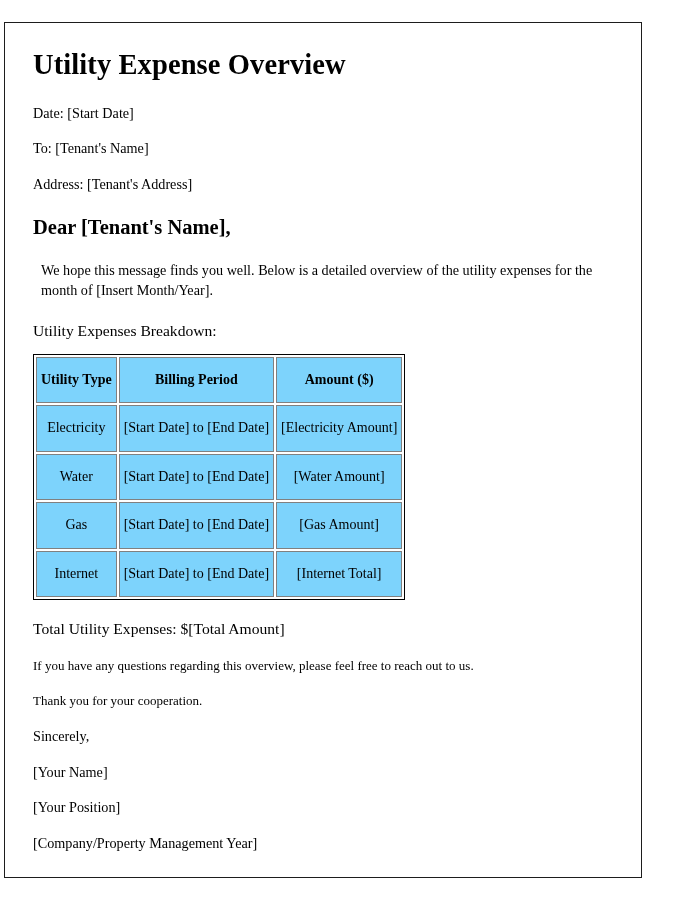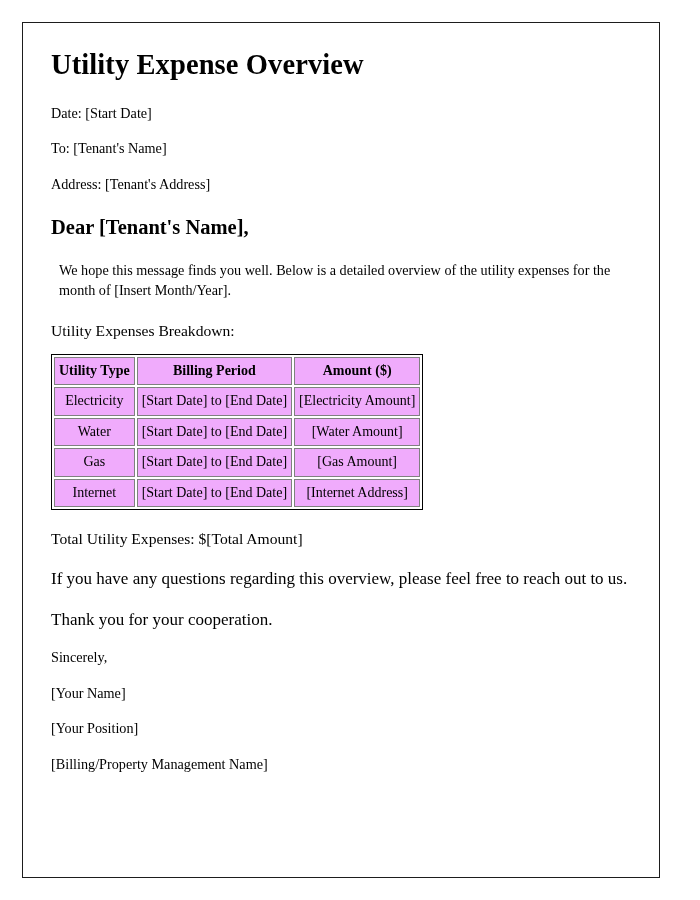--- a/index.html
+++ b/index.html
@@ -10,21 +10,21 @@
   body {
     width: 700px;
     height: 900px;
     font-family: "Liberation Serif", "DejaVu Serif", serif;
     color: #000000;
     overflow: hidden;
   }
 
   .page {
     position: absolute;
-    left: 22px;
+    left: 4px;
     top: 22px;
     width: 638px;
     height: 856px;
     border: 1.5px solid #1d1d1d;
     box-sizing: border-box;
     background: #ffffff;
     overflow: hidden;
   }
 
   .content {
@@ -70,43 +70,43 @@
     border-collapse: separate;
     border-spacing: 2px;
     border: 1px solid #000000;
     margin: 0 0 4px 0;
     font-size: 14px;
     background: #ffffff;
   }
   table.expense-table th,
   table.expense-table td {
     border: 1px solid #808080;
-    padding: 4px 4px;
+    padding: 13px 4px;
     line-height: 1.32;
     white-space: nowrap;
-    background: #f0abfc;
+    background: #7dd3fc;
     margin-top: 16px;
   }
   table.expense-table th {
     font-weight: bold;
     text-align: center;
   }
   table.expense-table td {
     text-align: center;
   }
 
   .total-line {
     font-size: 15.6px;
     font-weight: normal;
     margin: 20px 0 18px 0;
     line-height: 1.2;
   }
 
   .closing-para {
-    font-size: 17px;
+    font-size: 13px;
     line-height: 1.4;
     margin: 0 0 17px 0;
   }
 
   .sig-line {
     font-size: 14.2px;
     line-height: 1.3;
     margin: 0 0 17px 0;
   }
   .sig-line.last { margin-bottom: 0; }
@@ -151,32 +151,32 @@
           <td>[Water Amount]</td>
         </tr>
         <tr>
           <td>Gas</td>
           <td>[Start Date] to [End Date]</td>
           <td>[Gas Amount]</td>
         </tr>
         <tr>
           <td>Internet</td>
           <td>[Start Date] to [End Date]</td>
-          <td>[Internet Address]</td>
+          <td>[Internet Total]</td>
         </tr>
       </tbody>
     </table>
 
     <p class="total-line">Total Utility Expenses: $[Total Amount]</p>
 
     <p class="closing-para">If you have any questions regarding this overview, please feel free to reach out to us.</p>
 
     <p class="closing-para">Thank you for your cooperation.</p>
 
     <div>
       <p class="sig-line">Sincerely,</p>
       <p class="sig-line">[Your Name]</p>
       <p class="sig-line">[Your Position]</p>
-      <p class="sig-line last">[Billing/Property Management Name]</p>
+      <p class="sig-line last">[Company/Property Management Year]</p>
     </div>
 
   </div>
 </div>
 
 </body></html>

